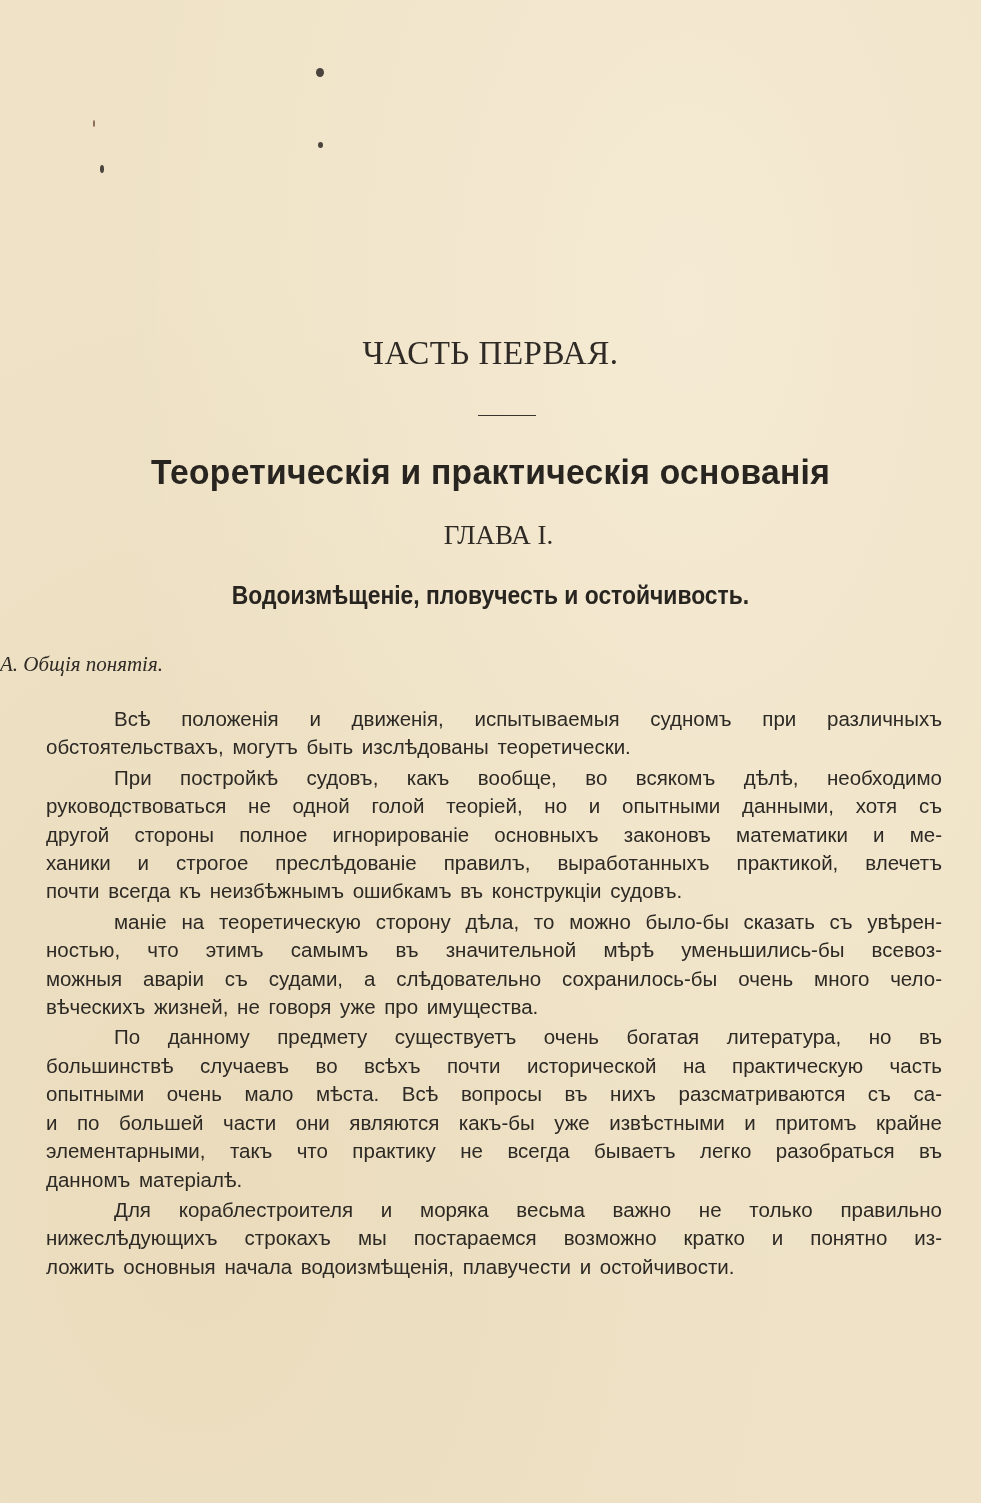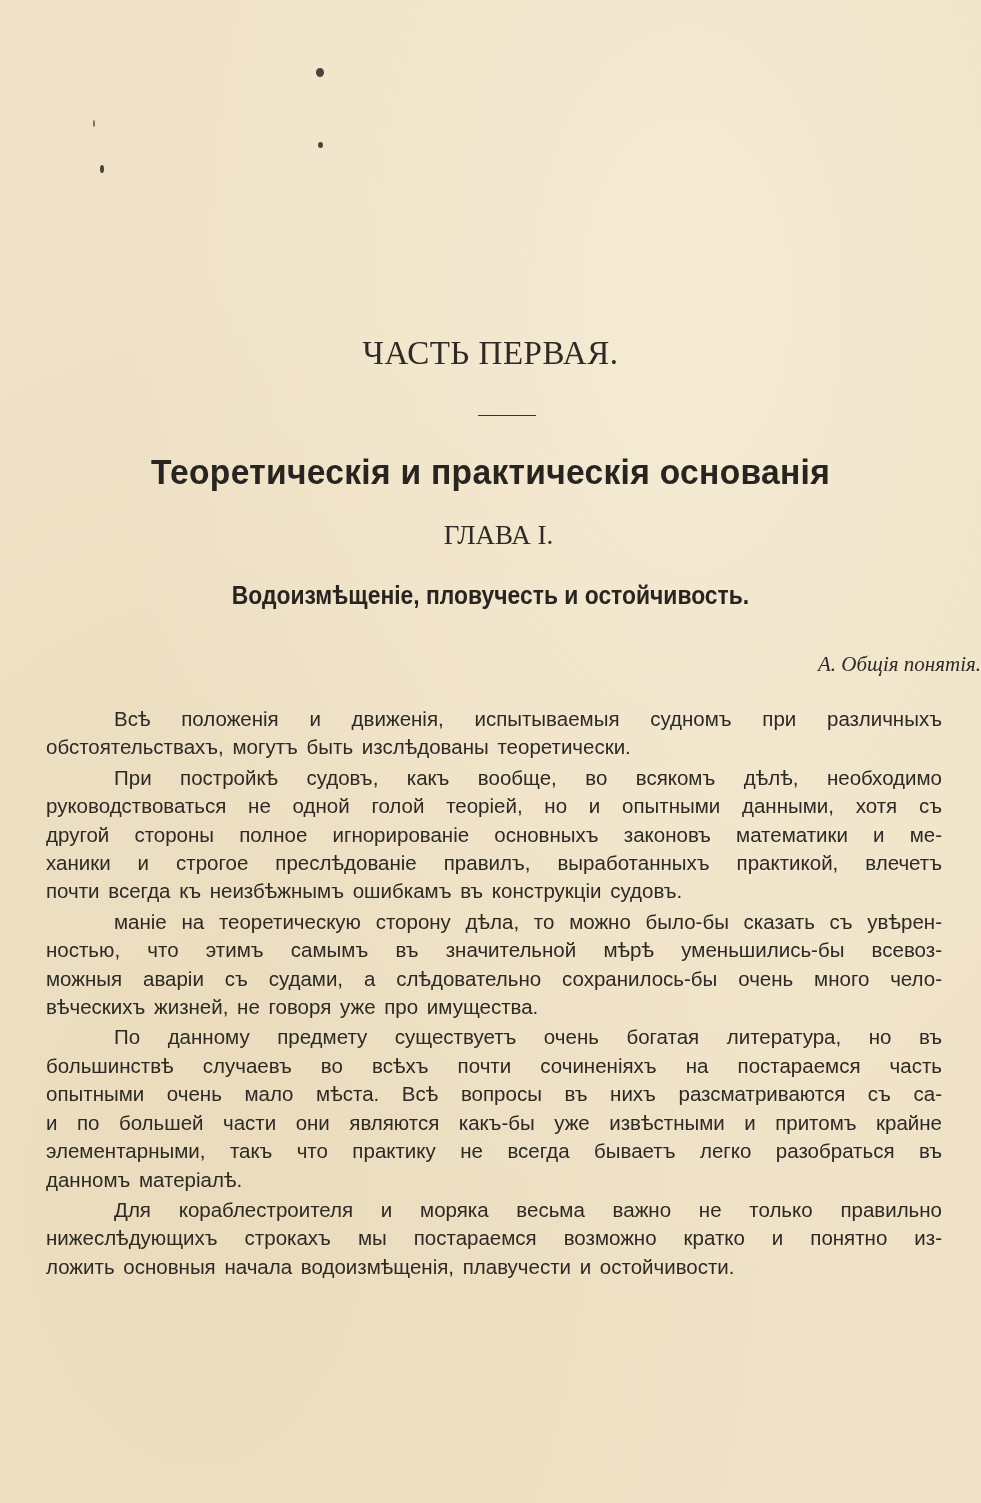--- a/index.html
+++ b/index.html
@@ -32,21 +32,21 @@
     .chapter {
       position: absolute; left: 0; width: 981px; top: 520px; text-align: center;
       font-family: "Liberation Serif", serif; font-size: 27px; color: #2f2a25; margin-left: 8px;
     }
     .chapter-title {
       position: absolute; left: 0; width: 981px; top: 580px; text-align: center;
       font-family: "Liberation Sans", sans-serif; font-size: 26px; font-weight: bold;
       color: #28241f; transform: scaleX(0.88);
     }
     .subsection {
-      position: absolute; left: 0; width: 981px; top: 652px; text-align: right;
+      position: absolute; left: 0; width: 981px; top: 652px; text-align: left;
       font-family: "Liberation Serif", serif; font-size: 21px; font-style: italic;
       color: #2f2a25;
     }
     .body-text {
       position: absolute; left: 46px; width: 896px; top: 705px;
       font-family: "Liberation Sans", sans-serif; font-size: 20.5px; line-height: 28.4px;
       color: #2d2924;
     }
     .para { margin: 0 0 2px 0; text-indent: 68px; text-align: justify; text-align-last: auto; }
     .para .ln { display: block; text-align: justify; text-align-last: justify; white-space: nowrap; word-spacing: 3px; }
@@ -83,21 +83,21 @@
       <span class="ln last">почти всегда къ неизбѣжнымъ ошибкамъ въ конструкціи судовъ.</span>
     </p>
     <p class="para">
       <span class="ln">маніе на теоретическую сторону дѣла, то можно было-бы сказать съ увѣрен-</span>
       <span class="ln">ностью, что этимъ самымъ въ значительной мѣрѣ уменьшились-бы всевоз-</span>
       <span class="ln">можныя аваріи съ судами, а слѣдовательно сохранилось-бы очень много чело-</span>
       <span class="ln last">вѣческихъ жизней, не говоря уже про имущества.</span>
     </p>
     <p class="para">
       <span class="ln">По данному предмету существуетъ очень богатая литература, но въ</span>
-      <span class="ln">большинствѣ случаевъ во всѣхъ почти сочиненіяхъ на постараемся часть</span>
+      <span class="ln">большинствѣ случаевъ во всѣхъ почти исторической на практическую часть</span>
       <span class="ln">опытными очень мало мѣста. Всѣ вопросы въ нихъ разсматриваются съ са-</span>
       <span class="ln">и по большей части они являются какъ-бы уже извѣстными и притомъ крайне</span>
       <span class="ln">элементарными, такъ что практику не всегда бываетъ легко разобраться въ</span>
       <span class="ln last">данномъ матеріалѣ.</span>
     </p>
     <p class="para">
       <span class="ln">Для кораблестроителя и моряка весьма важно не только правильно</span>
       <span class="ln">нижеслѣдующихъ строкахъ мы постараемся возможно кратко и понятно из-</span>
       <span class="ln last">ложить основныя начала водоизмѣщенія, плавучести и остойчивости.</span>
     </p>

